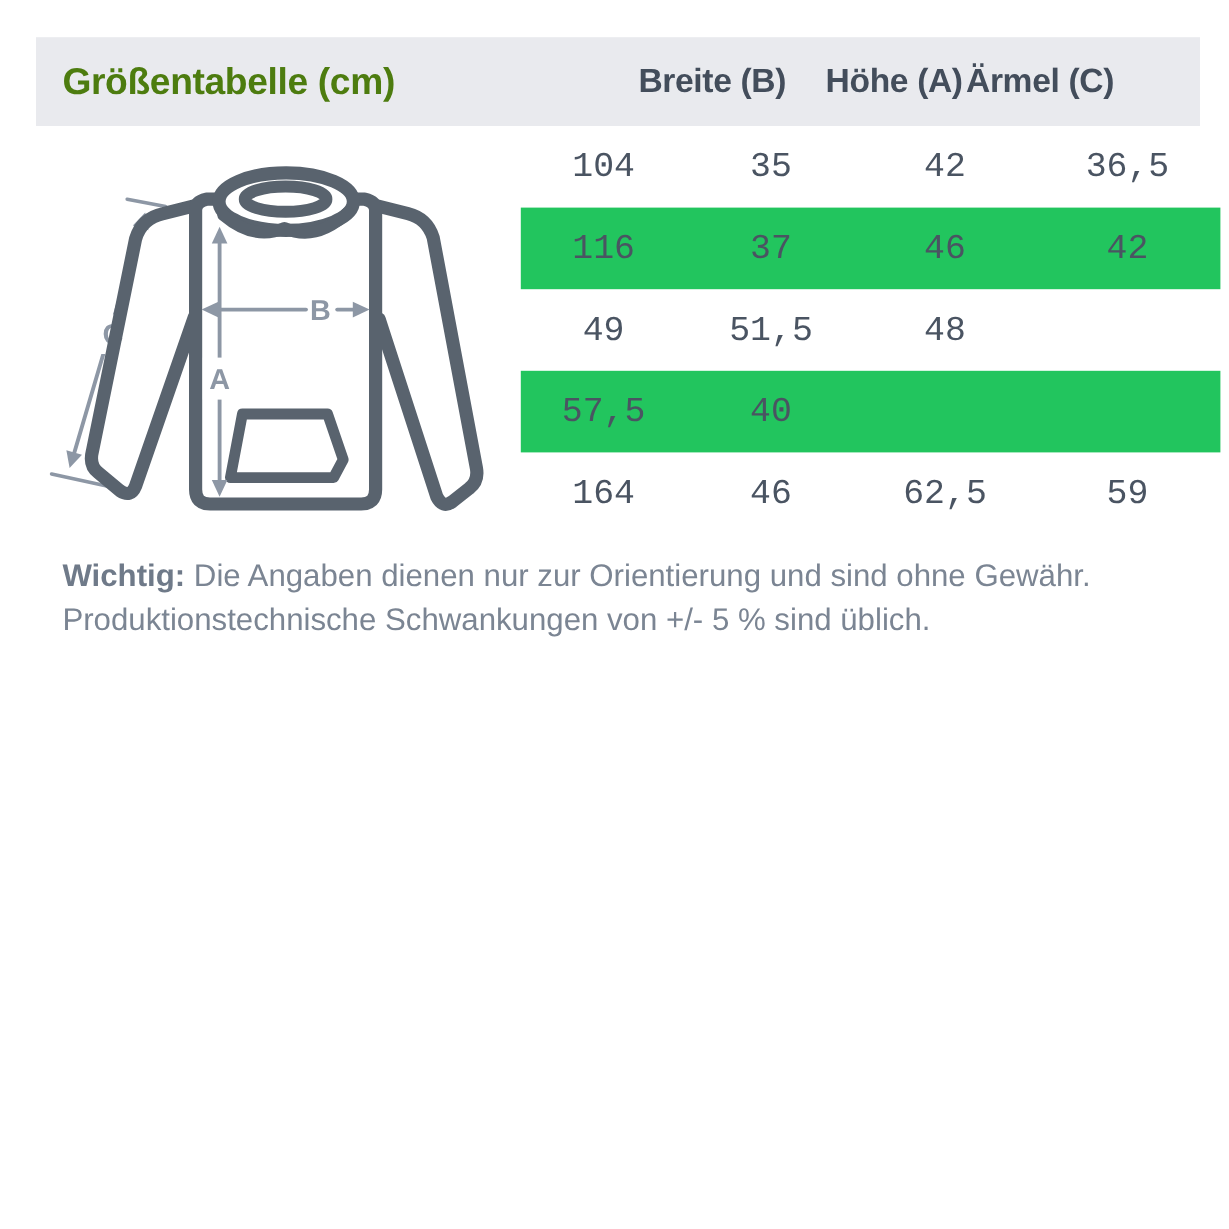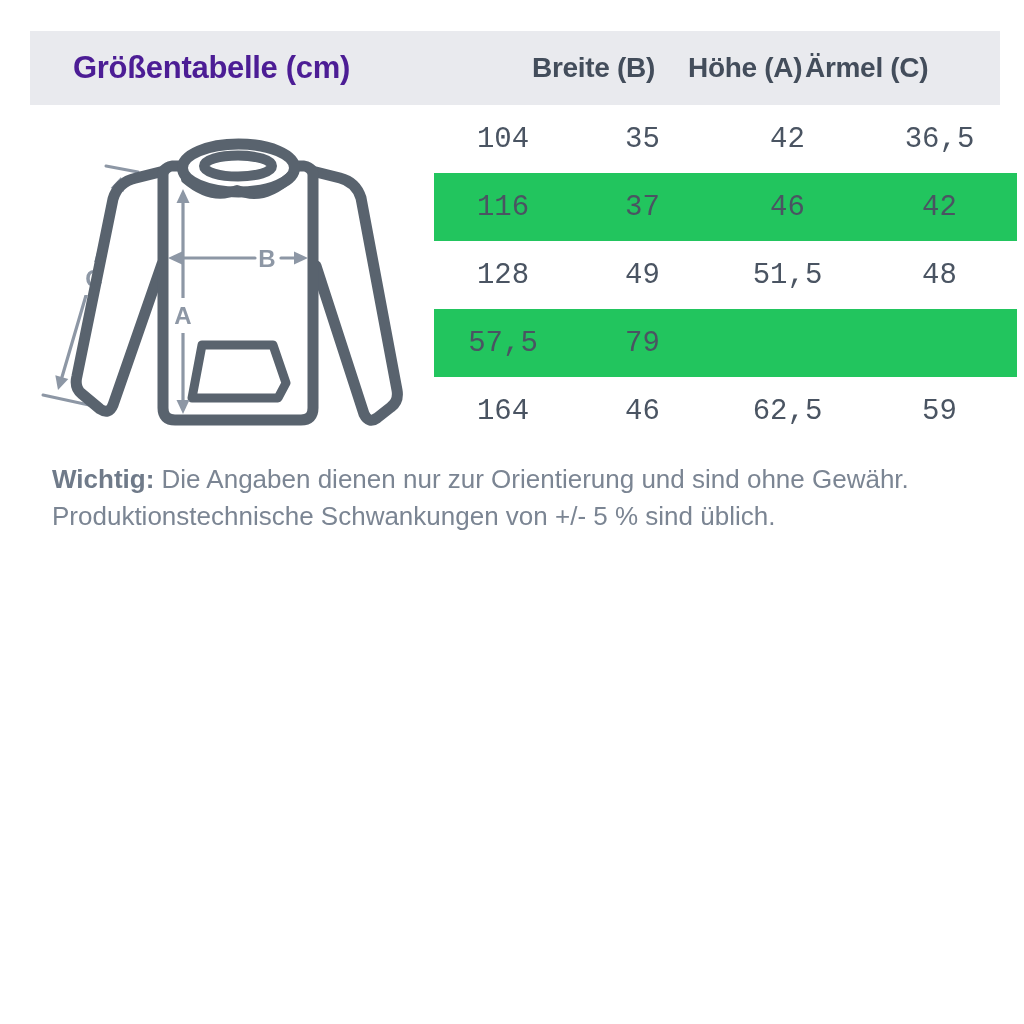--- a/index.html
+++ b/index.html
@@ -3,21 +3,21 @@
 <meta charset="utf-8">
 <style>
   html,body{margin:0;padding:0;background:#ffffff;}
   .canvas{
     position:relative;width:1024px;height:1024px;background:#ffffff;
     font-family:"Liberation Sans","DejaVu Sans",sans-serif;overflow:hidden;
   }
   .band{position:absolute;left:30px;top:31px;width:970px;height:74px;background:#e9eaee;}
   .title{
     position:absolute;left:22px;top:0;height:70px;line-height:74px;
-    font-size:31px;font-weight:bold;color:#4c1d95;letter-spacing:-0.3px;white-space:nowrap;margin-left:21px;
+    font-size:31px;font-weight:bold;color:#4d7c0f;letter-spacing:-0.3px;white-space:nowrap;
   }
   .hcol{
     position:absolute;top:0;height:58px;line-height:74px;
     font-size:28px;font-weight:bold;color:#434d5b;letter-spacing:-0.3px;white-space:nowrap;
   }
   .hcol.c1{left:502px}
   .hcol.c2{left:658px}
   .hcol.c3{left:775px}
   .table{position:absolute;left:434px;top:105px;width:583px;font-family:Liberation Mono, monospace;}
   .row{display:grid;grid-template-columns:138px 141px 149px 155px;height:68px;align-items:center;}
@@ -47,28 +47,27 @@
       <div class="cell">42</div>
       <div class="cell">36,5</div>
     </div>
     <div class="row">
       <div class="cell">116</div>
       <div class="cell">37</div>
       <div class="cell">46</div>
       <div class="cell">42</div>
     </div>
     <div class="row">
-      <div class="cell">128</div>
       <div class="cell">49</div>
       <div class="cell">51,5</div>
       <div class="cell">48</div>
     </div>
     <div class="row">
       <div class="cell">57,5</div>
-      <div class="cell">79</div>
+      <div class="cell">40</div>
     </div>
     <div class="row">
       <div class="cell">164</div>
       <div class="cell">46</div>
       <div class="cell">62,5</div>
       <div class="cell">59</div>
     </div>
   </div>
 
   <svg class="diagram" width="400" height="315" viewBox="0 0 400 315" aria-hidden="true">

